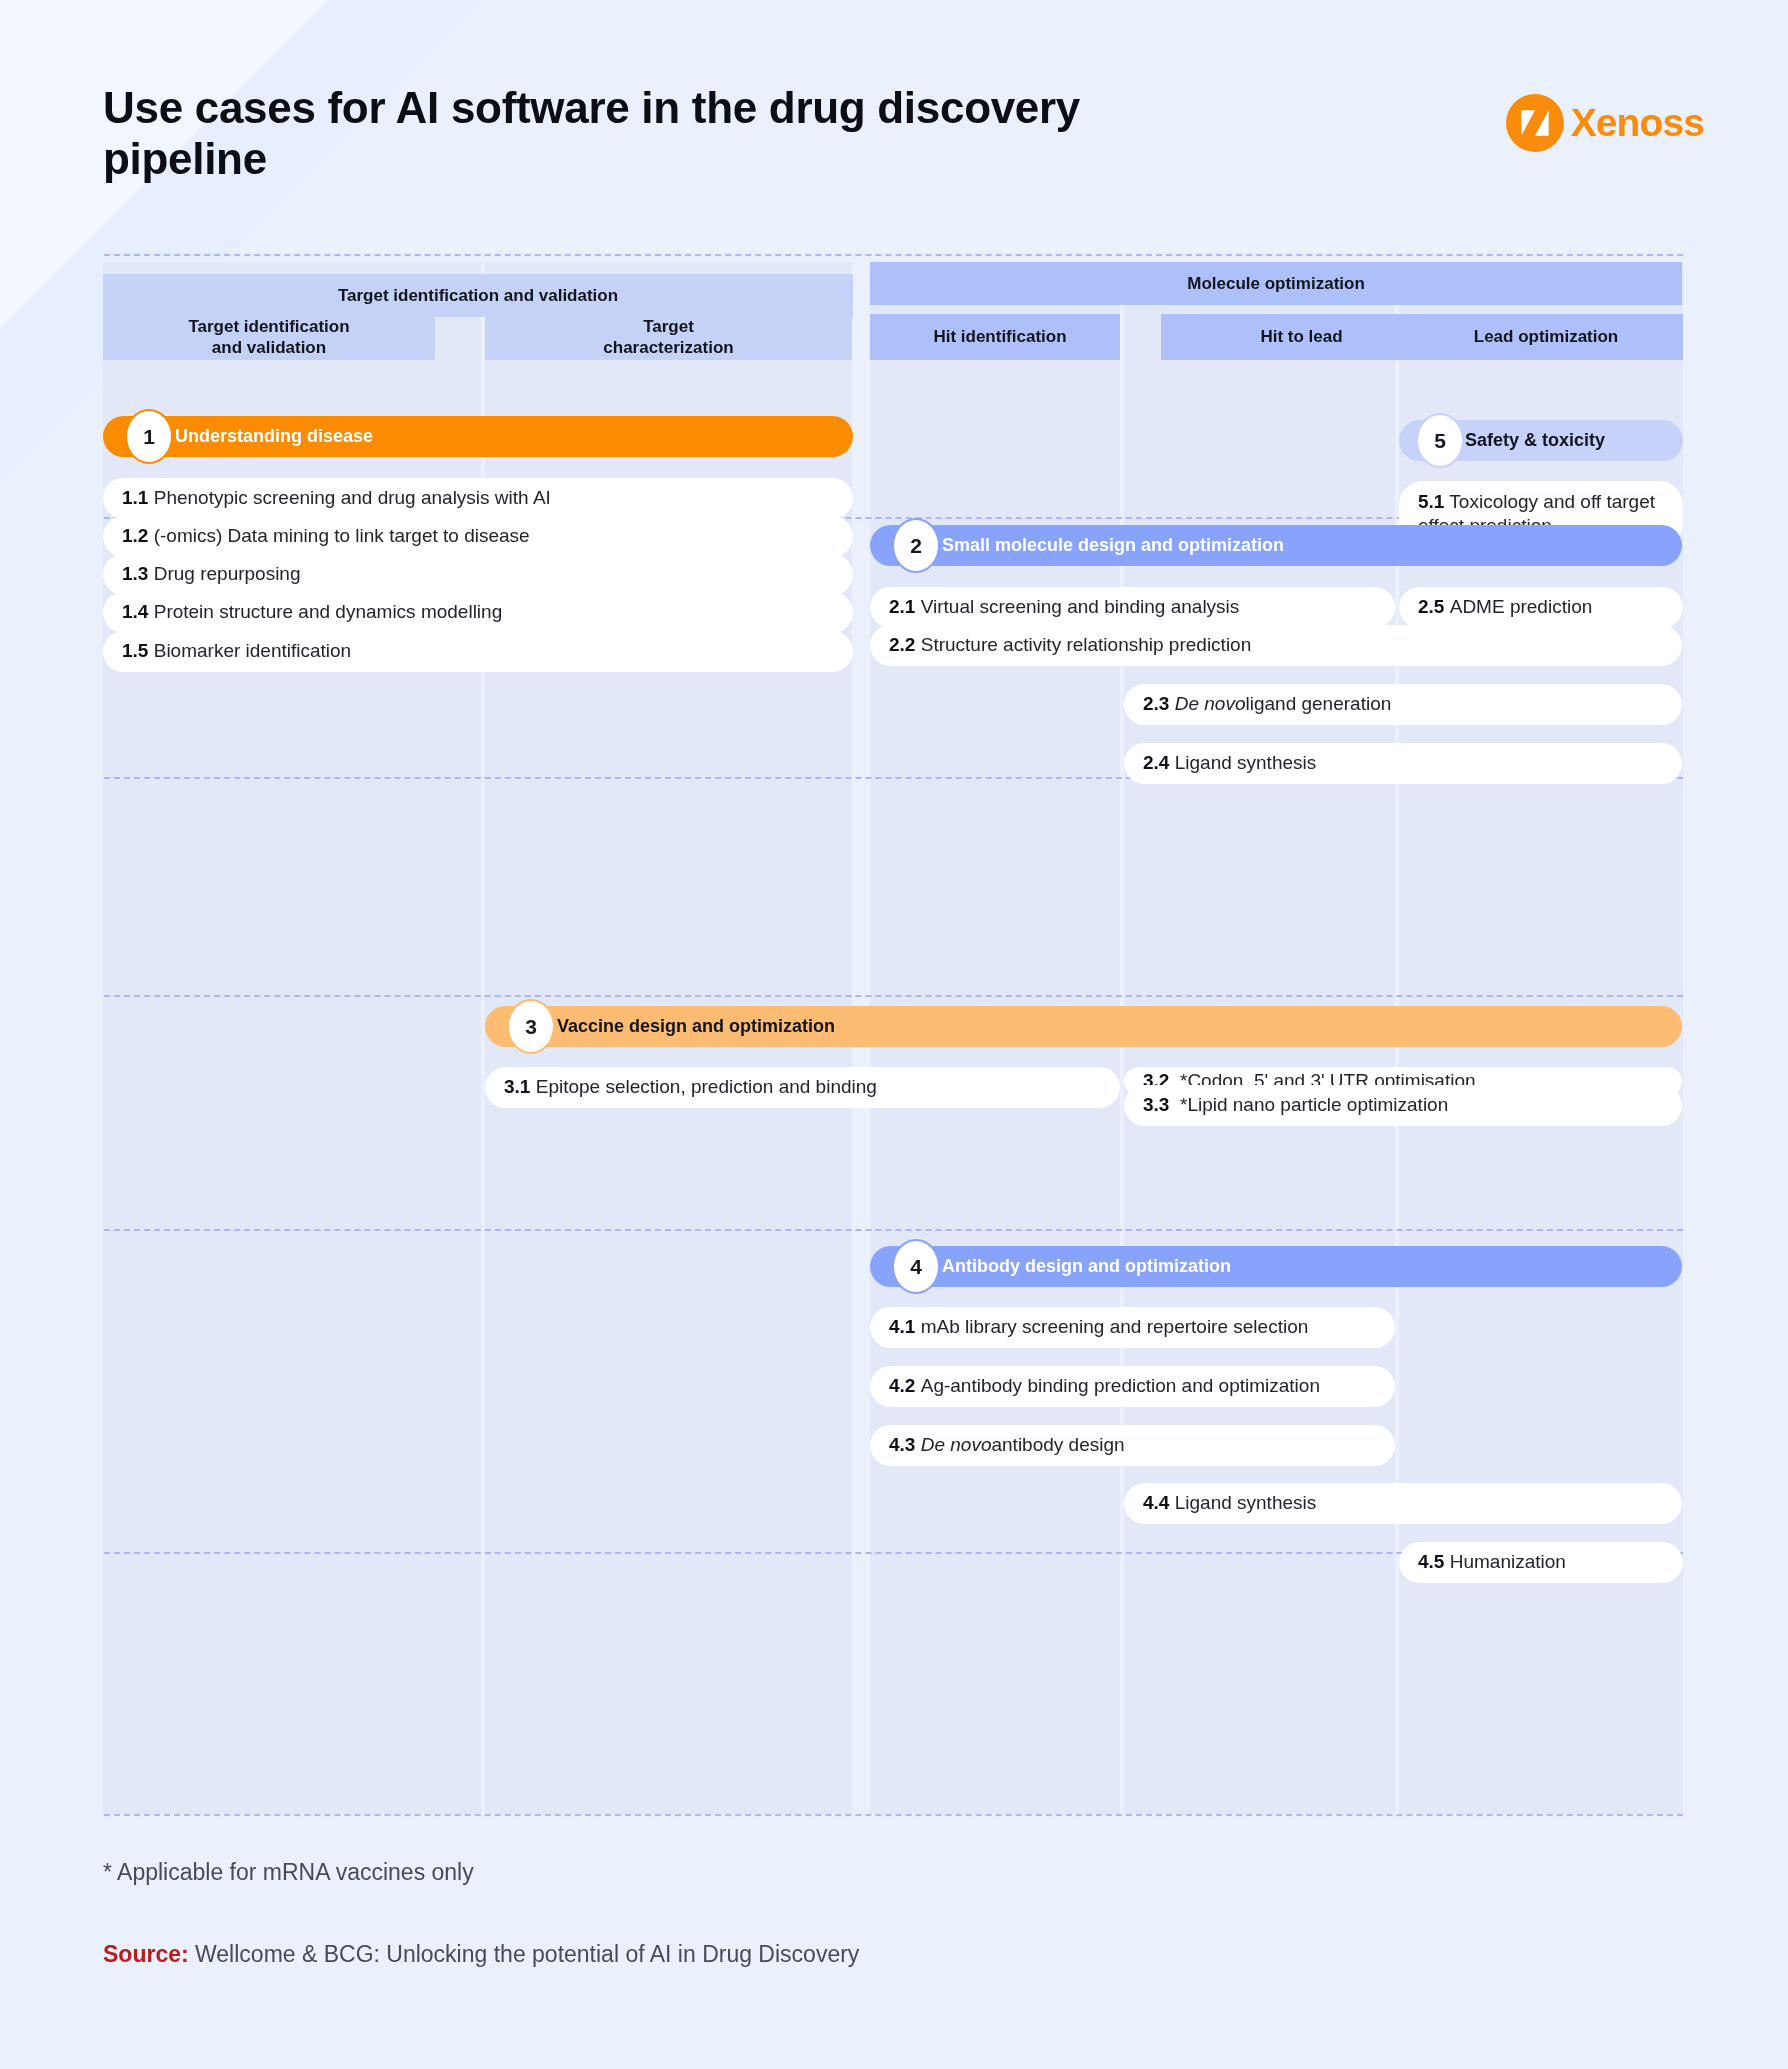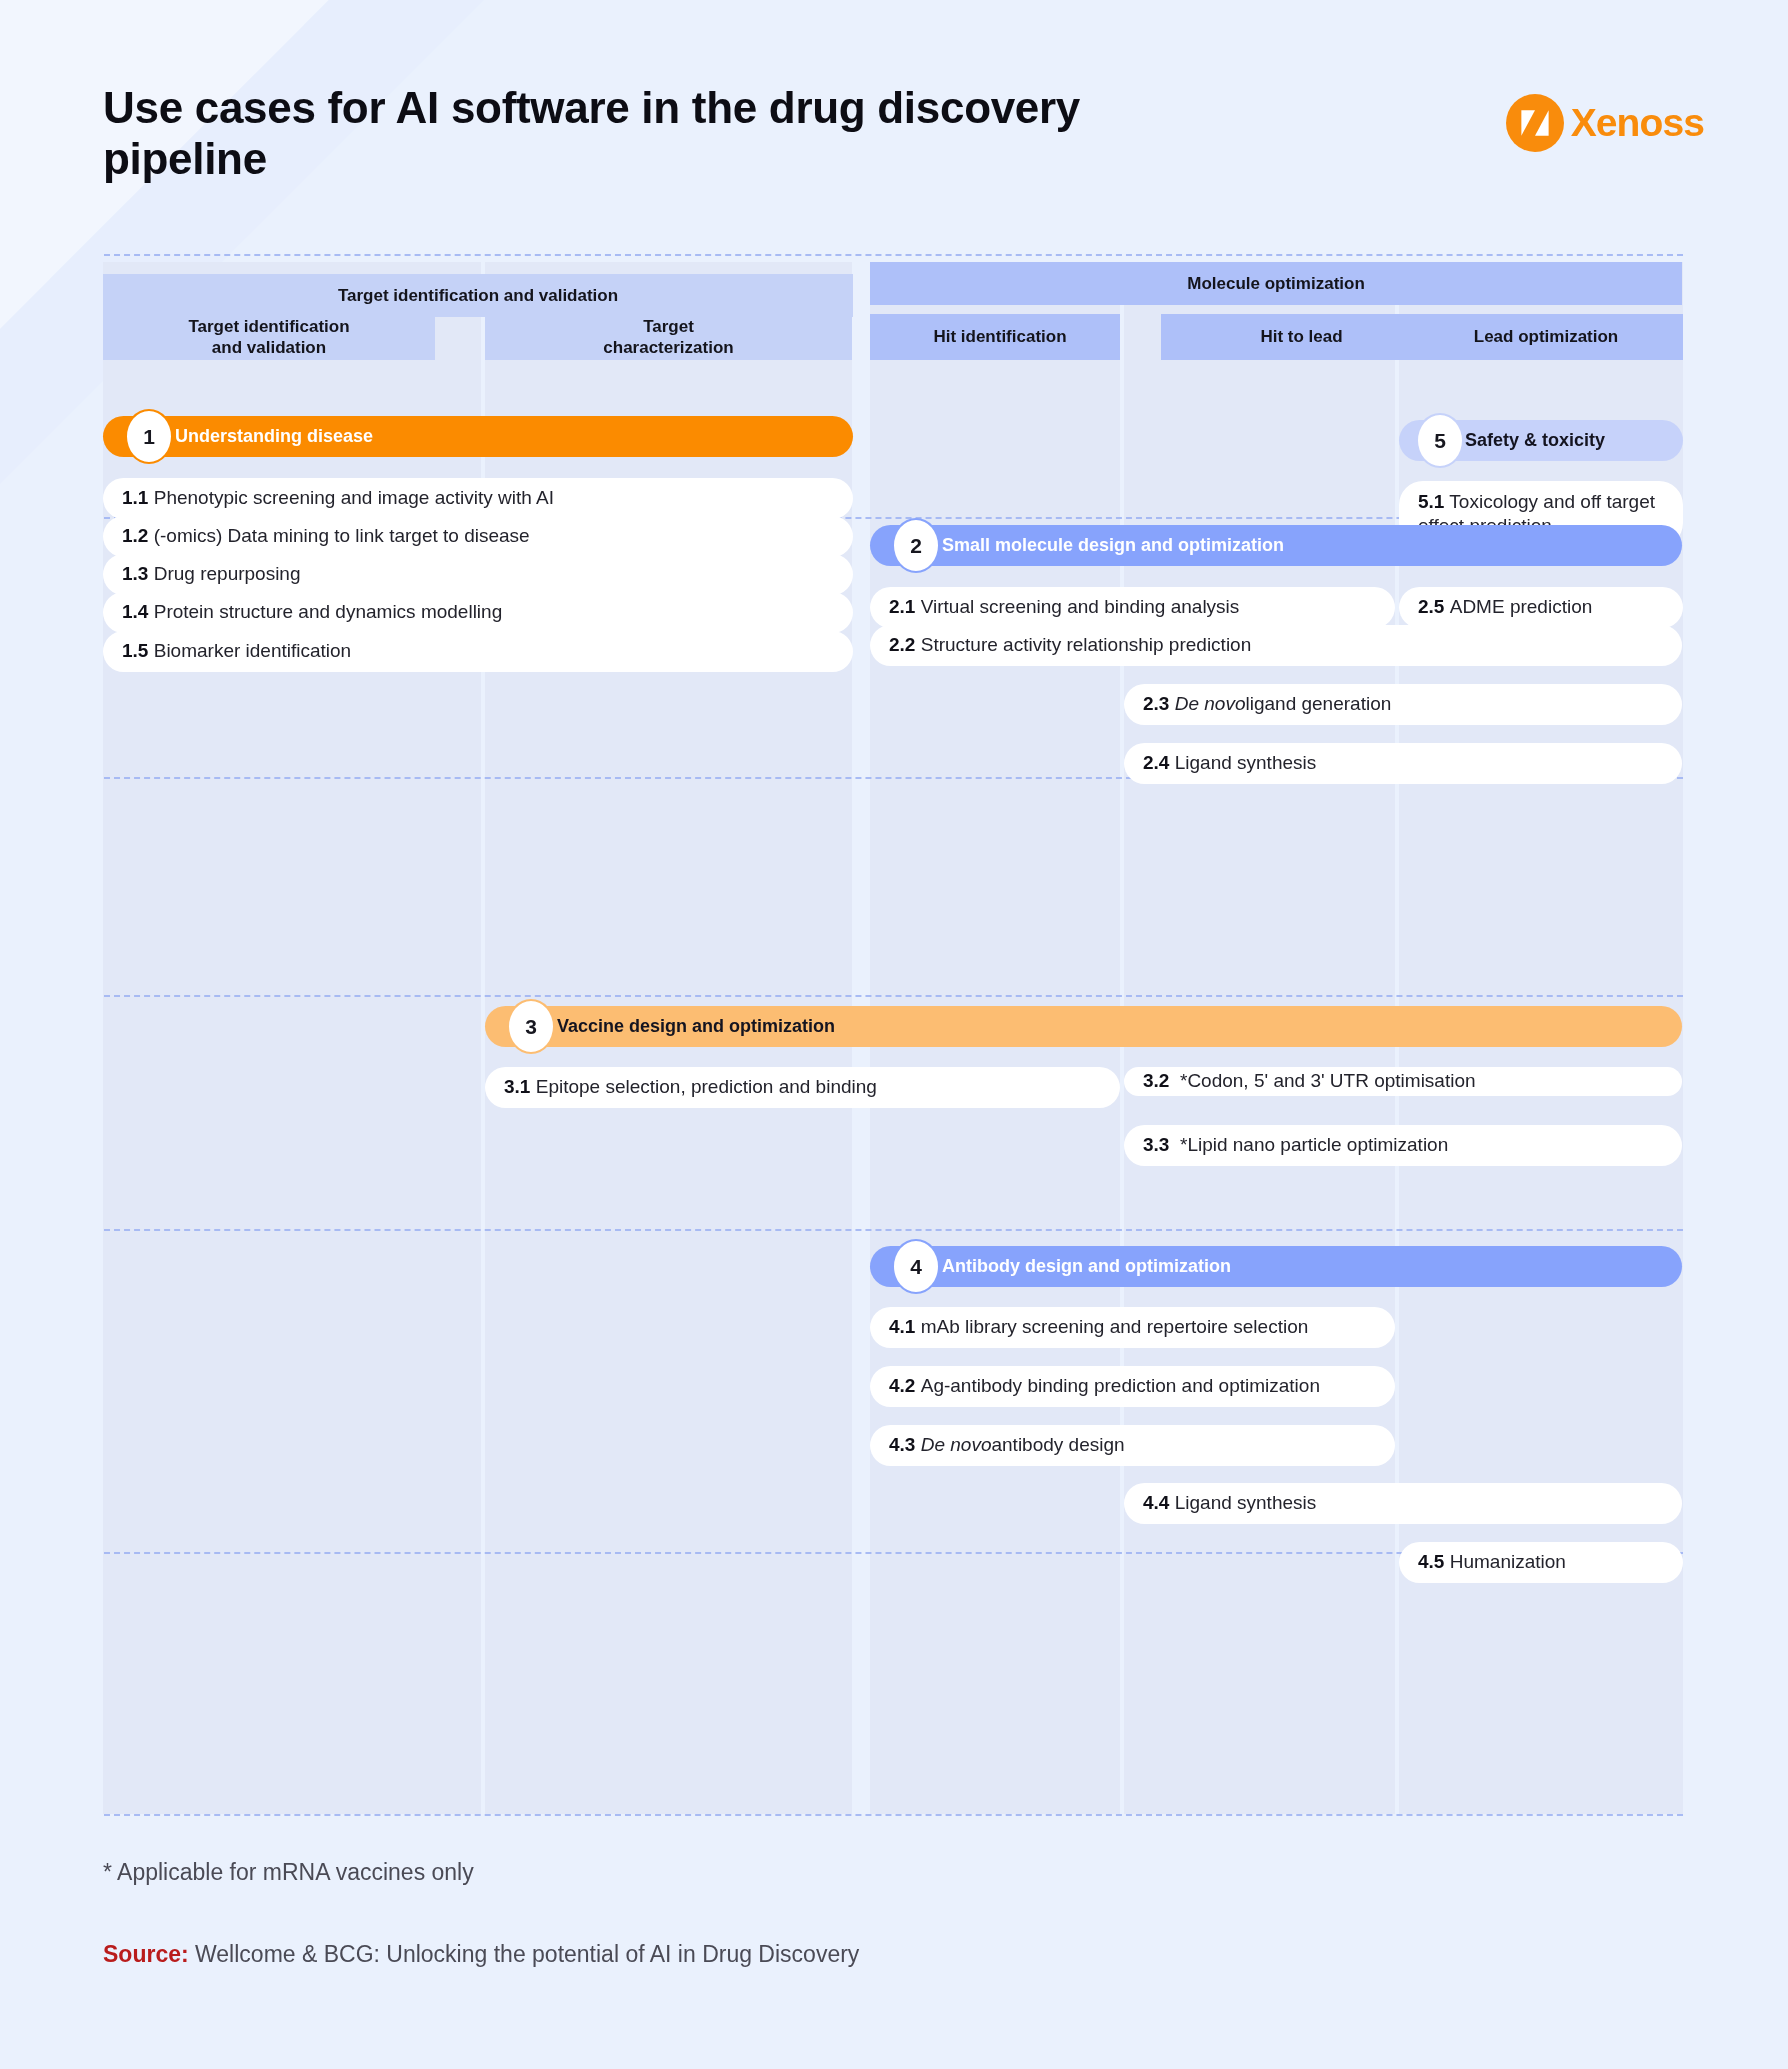--- a/index.html
+++ b/index.html
@@ -172,21 +172,21 @@
     <div class="shead right" style="left:1021px; top:52px; width:271px;margin-left:37px;">Hit to lead</div>
     <div class="shead right" style="left:1296px; top:52px; width:284px;">Lead optimization</div>
 
     <div class="secbar orange" style="left:0px; top:154px; width:750px;">
       <span class="badge">1</span>
       <span class="label">Understanding disease</span>
     </div>
     <div class="pill" style="left:0px; top:216px; width:750px; height:41px;">
       <span><b>1.1</b></span>
       <span>&nbsp;</span>
-      <span>Phenotypic screening and image activity with AI</span>
+      <span>Phenotypic screening and drug analysis with AI</span>
     </div>
     <div class="pill" style="left:0px; top:254px; width:750px; height:41px;">
       <span><b>1.2</b></span>
       <span>&nbsp;</span>
       <span>(-omics) Data mining to link target to disease</span>
     </div>
     <div class="pill" style="left:0px; top:292px; width:750px; height:41px;">
       <span><b>1.3</b></span>
       <span>&nbsp;</span>
       <span>Drug repurposing</span>
@@ -251,21 +251,21 @@
     <div class="pill" style="left:382px; top:805px; width:635px; height:41px;">
       <span><b>3.1</b></span>
       <span>&nbsp;</span>
       <span>Epitope selection, prediction and binding</span>
     </div>
     <div class="pill" style="left:1021px; top:805px; width:558px; height:29px;align-items:center;">
       <span><b>3.2</b></span>
       <span>&nbsp;&nbsp;</span>
       <span>*Codon, 5' and 3' UTR optimisation</span>
     </div>
-    <div class="pill" style="left:1021px; top:863px; width:558px; height:41px;">
+    <div class="pill" style="left:1021px; top:823px; width:558px; height:41px;">
       <span><b>3.3</b></span>
       <span>&nbsp;&nbsp;</span>
       <span>*Lipid nano particle optimization</span>
     </div>
 
     <div class="secbar blue" style="left:767px; top:984px; width:812px;">
       <span class="badge">4</span>
       <span class="label">Antibody design and optimization</span>
     </div>
     <div class="pill" style="left:767px; top:1045px; width:525px; height:41px;">

